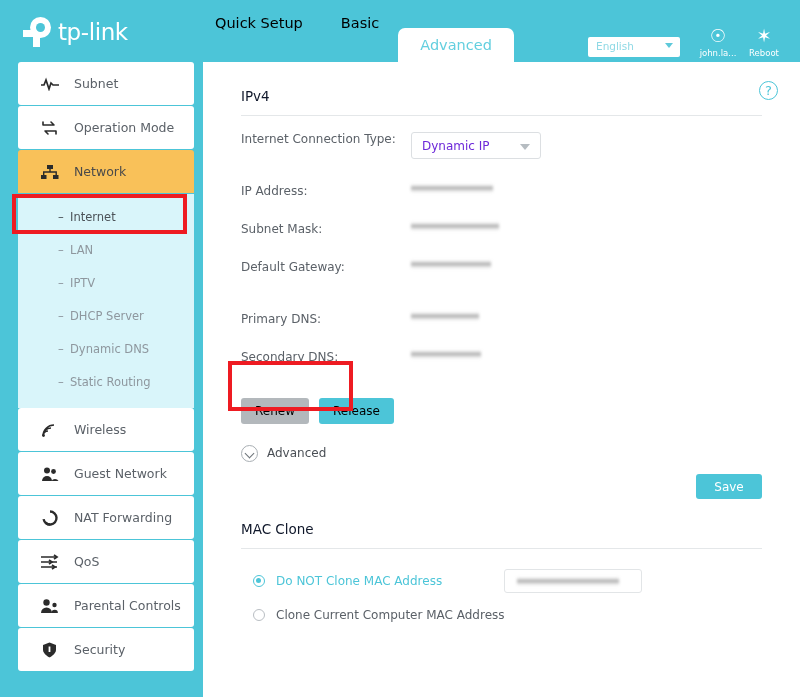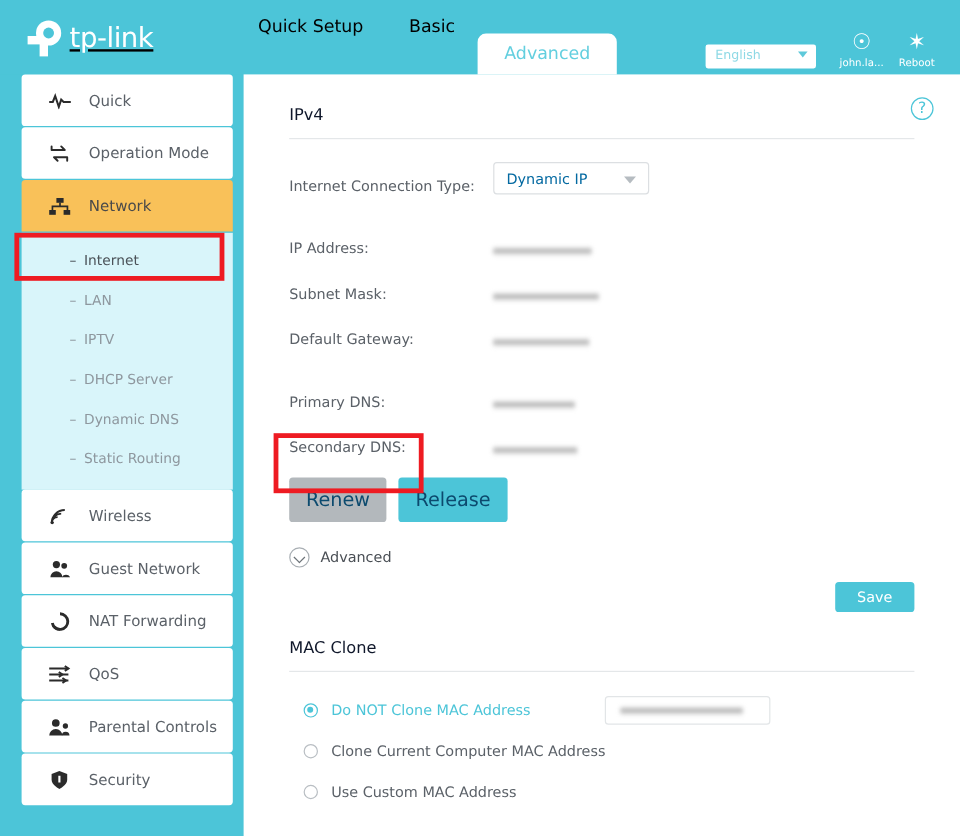--- a/index.html
+++ b/index.html
@@ -24,21 +24,20 @@
     height: 62px;
     background: #4cc5d8;
   }
   .logo {
     position: absolute;
     left: 22px;
     top: 14px;
     display: flex;
     align-items: center;
     height: 36px;
-    text-decoration: underline;
   }
   .logo-mark {
     position: relative;
     width: 30px;
     height: 30px;
     margin-right: 6px;
   }
   .logo-mark .circ {
     position: absolute;
     left: 8px; top: 0px;
@@ -249,21 +248,21 @@
     padding-bottom: 11px;
   }
   .sec-rule {
     height: 1px;
     background: #e4e7e9;
     margin-bottom: 16px;
   }
 
   .form-row {
     display: flex;
-    align-items: flex-end;
+    align-items: flex-start;
     min-height: 30px;
     margin-bottom: 8px;
   }
   .form-label {
     width: 170px;
     font-size: 12px;
     color: #5b6168;
     flex: 0 0 auto;
   }
   .select-box {
@@ -274,21 +273,21 @@
     background: #ffffff;
     position: relative;
     cursor: pointer;
     box-sizing: border-box;
   }
   .select-box .sel-val {
     position: absolute;
     left: 10px;
     top: 6px;
     font-size: 12px;
-    color: #0369a1;
+    color: #6d28d9;
   }
   .select-box .sel-arrow {
     position: absolute;
     right: 10px; top: 11px;
     width: 0; height: 0;
     border-left: 5px solid transparent;
     border-right: 5px solid transparent;
     border-top: 6px solid #b6bcc1;
   }
 
@@ -304,26 +303,26 @@
         rgba(255,255,255,0) 100%);
     filter: blur(1.6px);
   }
   .redacted.w1 { width: 82px; }
   .redacted.w2 { width: 88px; }
   .redacted.w3 { width: 80px; }
   .redacted.w4 { width: 68px; }
   .redacted.w5 { width: 70px; }
 
   .btn {
-    height: 37px;
+    height: 26px;
     min-width: 66px;
     border: none;
     border-radius: 3px;
-    color: #0c4a6e;
-    font-size: 16px;
+    color: #000000;
+    font-size: 12px;
     font-family: inherit;
     cursor: pointer;
     padding: 0 14px;
   }
   .btn-teal { background: #4cc5d8; }
   .btn-gray { background: #b3b8bc; }
 
   .btn-row {
     display: flex;
     gap: 10px;
@@ -483,21 +482,21 @@
 </div>
 
 <div class="sidebar">
 
   <div class="side-item">
     <span class="side-icon">
       <svg width="20" height="14" viewBox="0 0 20 14">
           <polyline points="1,8 4,8 6,3 9,12 11,6 13,8 19,8" fill="none" stroke="#2b2b2b" stroke-width="1.7"></polyline>
         </svg>
     </span>
-    <span class="side-label">Quick</span>
+    <span class="side-label">Subnet</span>
   </div>
 
   <div class="side-item">
     <span class="side-icon">
       <svg width="20" height="16" viewBox="0 0 20 16">
           <path d="M3 5 H14 M3 5 L3 2 M14 5 L11 2 M16 11 H5 M16 11 L16 14 M5 11 L8 14" fill="none" stroke="#2b2b2b" stroke-width="1.6" stroke-linecap="round" stroke-linejoin="round"></path>
         </svg>
     </span>
     <span class="side-label">Operation Mode</span>
   </div>
@@ -674,22 +673,18 @@
       <div class="mac-input">
         <span class="redacted"></span>
       </div>
     </div>
 
     <div class="radio-row">
       <span class="radio"></span>
       <span class="radio-label">Clone Current Computer MAC Address</span>
     </div>
 
-    <div class="radio-row">
-      <span class="radio"></span>
-      <span class="radio-label">Use Custom MAC Address</span>
-    </div>
 
   </div>
 </div>
 
 <div class="annot" id="annot-internet"></div>
 <div class="annot" id="annot-advanced"></div>
 
 </body></html>

